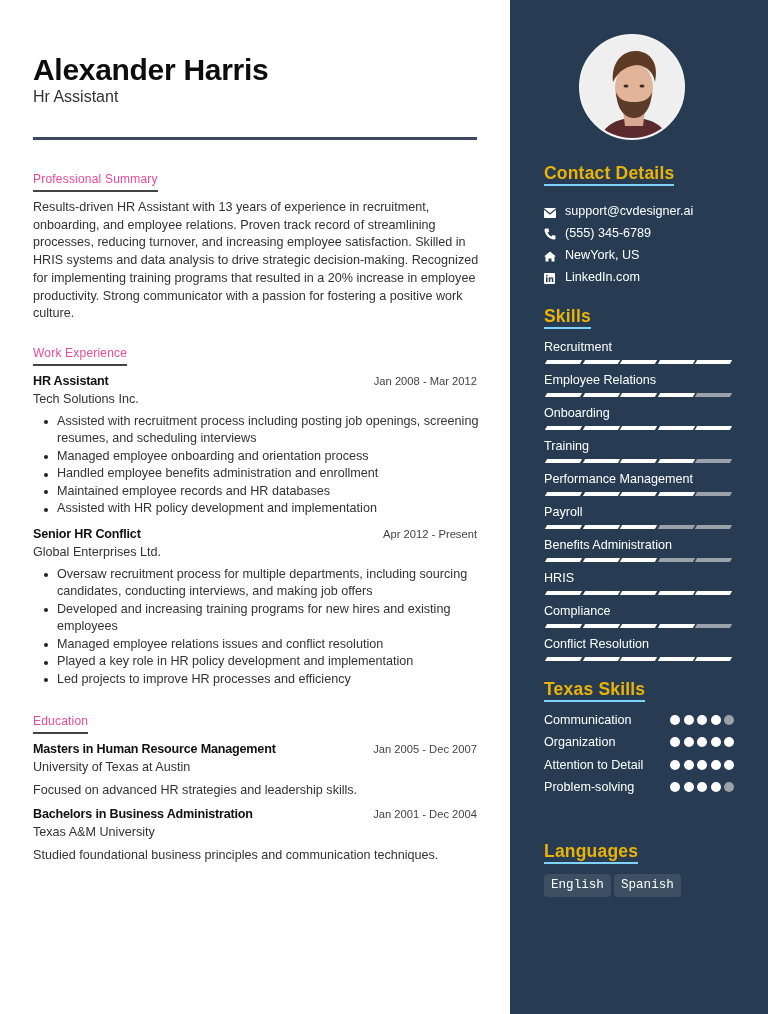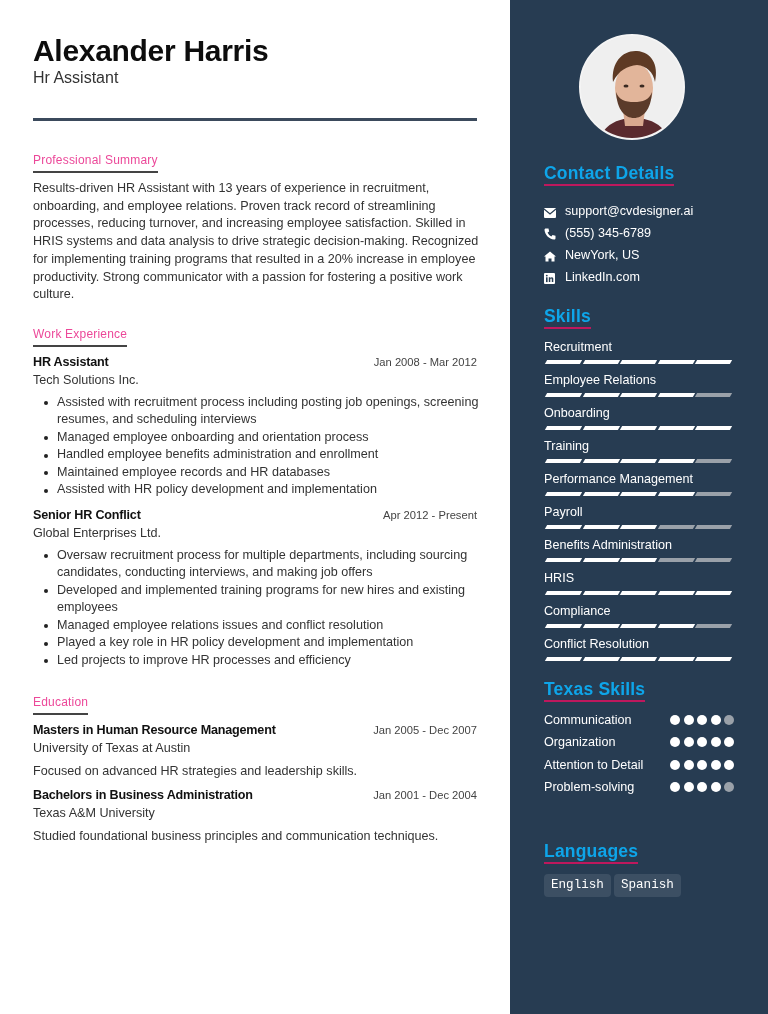--- a/index.html
+++ b/index.html
@@ -1,20 +1,20 @@
 <!DOCTYPE html>
 <html><head>
   <meta charset="utf-8">
   <style>
     * { box-sizing: border-box; margin: 0; padding: 0; }
     html, body { width: 768px; height: 1014px; overflow: hidden; background: #ffffff; }
     body { font-family: "Liberation Sans", "DejaVu Sans", sans-serif; color: #222; position: relative; }
 
     .page { position: absolute; left: 0; top: 0; width: 768px; height: 1014px; display: flex; }
-    .main { width: 510px; height: 1014px; padding: 34px 33px 0 33px; position: relative; }
+    .main { width: 510px; height: 1014px; padding: 53px 33px 0 33px; position: relative; }
     .sidebar { width: 258px; height: 1014px; background: #273c52; color: #fff; position: relative; padding: 0 34px 0 34px; }
 
     
     .name { font-size: 30px; font-weight: bold; color: #0d0d0d; letter-spacing: -0.3px; line-height: 34px; margin-top: 0; }
     .title { font-size: 16px; color: #333; line-height: 20px; margin-top: 0; }
     .header-rule { height: 3px; background: #3b4a5c; width: 444px; margin-top: 30px; }
 
     
     .sec-head { display: inline-block; font-size: 12px; font-weight: normal; color: #ec4899; border-bottom: 2px solid #444; padding-bottom: 1px; line-height: 20px; letter-spacing: 0.2px; }
     .section { margin-top: 0; }
@@ -27,21 +27,21 @@
     .job-date { font-size: 11.2px; color: #444; line-height: 16px; }
     .job-company { font-size: 12.6px; color: #333; line-height: 18px; }
     .bullets { list-style: none; margin-top: 5px; padding-left: 0; }
     .bullets li { position: relative; padding-left: 24px; font-size: 12.6px; line-height: 17.5px; color: #333; width: 446px; }
     .bullets li::before { content: ""; position: absolute; left: 11px; top: 7.5px; width: 4px; height: 4px; border-radius: 50%; background: #222; }
 
     .edu-desc { font-size: 12.6px; color: #333; line-height: 18px; margin-top: 5px; }
 
     
     .photo { position: absolute; left: 69px; top: 34px; width: 106px; height: 106px; border-radius: 50%; background: #eeeeee; border: 2px solid #f4f4f4; overflow: hidden; }
-    .side-head { display: inline-block; font-size: 17.5px; font-weight: bold; color: #0ea5e9; border-bottom: 2px solid #be185d; line-height: 20px; padding-bottom: 1px; letter-spacing: 0.2px; }
+    .side-head { display: inline-block; font-size: 17.5px; font-weight: bold; color: #eab308; border-bottom: 2px solid #7dd3fc; line-height: 20px; padding-bottom: 1px; letter-spacing: 0.2px; }
     .contact-list { list-style: none; margin-top: 10px; }
     .contact-item { display: flex; align-items: flex-end; height: 22px; font-size: 12.6px; color: #fff; }
     .contact-icon { width: 21px; display: inline-flex; align-items: center; justify-content: flex-start; }
     .skill { margin-top: 0; }
     .skill-name { font-size: 12.6px; line-height: 16px; color: #fff; }
     .skill-bar { display: flex; gap: 3px; margin-top: 5px; margin-bottom: 8px; padding-left: 2px; }
     .seg { width: 34.5px; height: 4px; background: #ffffff; transform: skewX(-30deg); }
     .seg.off { background: #9aa1a9; }
     .soft-row { display: flex; justify-content: space-between; align-items: flex-start; font-size: 12.6px; line-height: 18px; width: 190px; margin-bottom: 4.3px; }
     .soft-name { width: 100px; }
@@ -85,21 +85,21 @@
       </div>
 
       <div class="job" style="margin-top:7px;">
         <div class="job-head">
           <span class="job-title">Senior HR Conflict</span>
           <span class="job-date">Apr 2012 - Present</span>
         </div>
         <div class="job-company">Global Enterprises Ltd.</div>
         <ul class="bullets">
           <li>Oversaw recruitment process for multiple departments, including sourcing candidates, conducting interviews, and making job offers</li>
-          <li>Developed and implemented training programs for new hires and existing employees</li>
+          <li>Developed and increasing training programs for new hires and existing employees</li>
           <li>Managed employee relations issues and conflict resolution</li>
           <li>Played a key role in HR policy development and implementation</li>
           <li>Led projects to improve HR processes and efficiency</li>
         </ul>
       </div>
     </div>
 
     <div class="section" style="margin-top:23px;">
       <div class="sec-head">Education</div>
 

